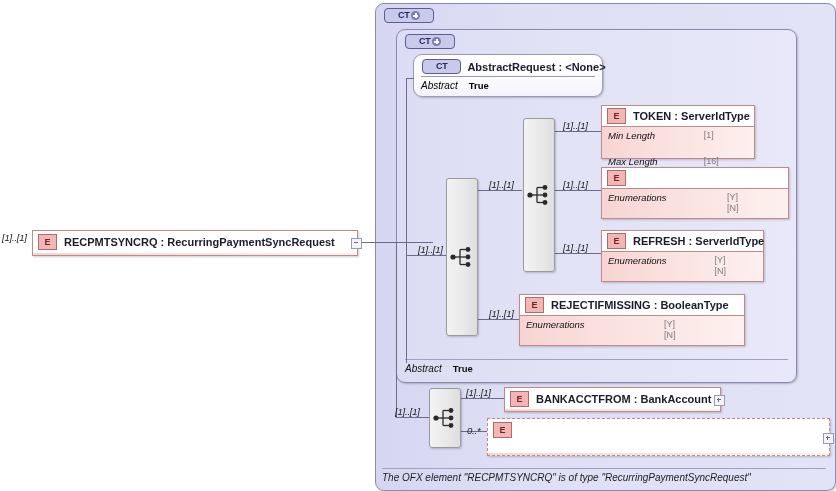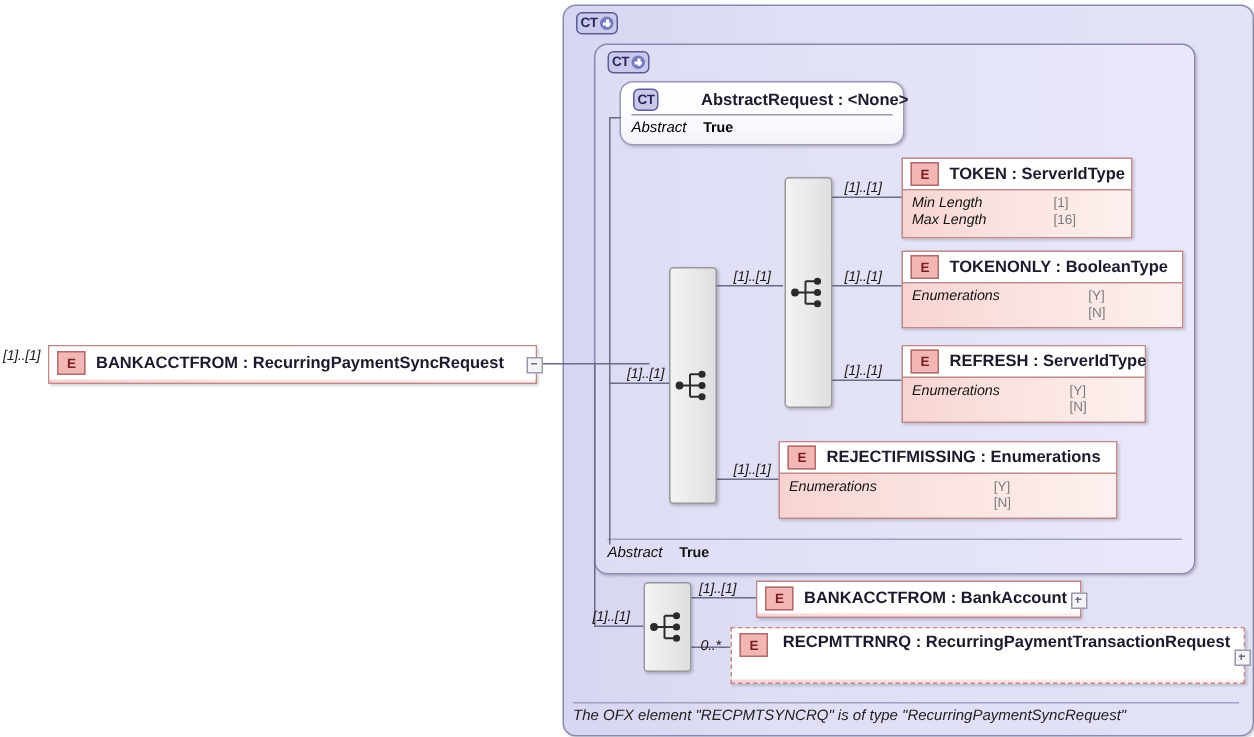--- a/index.html
+++ b/index.html
@@ -58,21 +58,21 @@
   }
 
   
   .ct-badge {
     display: inline-flex;
     align-items: center;
     gap: 2px;
     border: 1px solid #5b5b96;
     border-radius: 4px;
     background: #c9c9ec;
-    padding: 0px 2px;
+    padding: 0px 13px;
     height: 13px;
     line-height: 13px;
   }
   .ct-badge .ct-t {
     font-size: 9px;
     font-weight: bold;
     color: #27275c;
     letter-spacing: -0.3px;
   }
   .ct-badge .plus {
@@ -110,21 +110,21 @@
     border-radius: 9px;
     background: linear-gradient(to bottom, #ffffff 0%, #fbfbfe 60%, #f2f2fa 100%);
     box-shadow: 1px 1px 2px rgba(0,0,0,0.22);
   }
   .ct-card .hd {
     position: absolute;
     top: 4px; left: 8px;
     display: flex; align-items: center; gap: 6px;
     white-space: nowrap;
   }
-  .ct-card .hd .label { font-size: 11px; font-weight: bold; color: #1b1b2e; margin-left: 22px; }
+  .ct-card .hd .label { font-size: 11px; font-weight: bold; color: #1b1b2e; }
   .ct-card .row {
     position: absolute;
     left: 7px; right: 7px; top: 21px;
     border-top: 1px solid #9a9ab8;
     padding-top: 2px;
     white-space: nowrap;
   }
   .ct-card .row .k { font-style: italic; font-size: 10px; }
   .ct-card .row .v { font-size: 9.5px; font-weight: bold; margin-left: 8px; }
 
@@ -170,20 +170,21 @@
   }
   .facets {
     position: absolute;
     left: 6px; right: 4px;
     top: 22px;
     display: grid;
     grid-template-columns: auto auto;
     column-gap: 12px;
     row-gap: 0px;
     white-space: nowrap;
+    gap: 15px;
   }
   .facets .fk { font-style: italic; font-size: 9.5px; color: #111; line-height: 11px; }
   .facets .fv { font-size: 9px; color: #7a7a7a; line-height: 11px; }
   .facets .fvgroup { display: flex; flex-direction: column; }
 
   
   .pm {
     position: absolute;
     width: 9px; height: 9px;
     border: 1px solid #9a9ab0;
@@ -278,21 +279,21 @@
 
 <div class="vline" style="left:396px; top:242px; height:175px;"></div>
 <div class="hline" style="left:396px; top:417px; width:33px;"></div>
 <div class="hline" style="left:459px; top:398px; width:45px;"></div>
 <div class="hline" style="left:459px; top:431px; width:28px;"></div>
 
 <div class="card" style="left:2px; top:232px;">[1]..[1]</div>
 <div class="el-box" style="left:32px; top:230px; width:324px; height:24px;">
   <div class="el-hd noborder" style="height:22px;">
     <span class="e-badge">E</span>
-    <span class="el-name">BANKACCTFROM : RecurringPaymentSyncRequest</span>
+    <span class="el-name">RECPMTSYNCRQ : RecurringPaymentSyncRequest</span>
   </div>
   <div class="pm" style="right:-5px; top:7px;"></div>
 </div>
 
 <div class="seq-box" style="left:446px; top:178px; width:30px; height:156px;">
   <svg class="seq-ico" width="24" height="22" viewBox="0 0 24 22" style="left:3px; top:67px;">
     <circle cx="3" cy="11" r="2.6" fill="#2a2a2a"></circle>
     <line x1="5" y1="11" x2="10" y2="11" stroke="#2a2a2a" stroke-width="1.3"></line>
     <line x1="10" y1="3.5" x2="10" y2="18.5" stroke="#2a2a2a" stroke-width="1.3"></line>
     <line x1="10" y1="3.5" x2="16" y2="3.5" stroke="#2a2a2a" stroke-width="1.3"></line>
@@ -331,21 +332,20 @@
     <span class="fv">[1]</span>
     <span class="fk">Max Length</span>
     <span class="fv">[16]</span>
   </div>
 </div>
 
 <div class="card" style="left:563px; top:179px;">[1]..[1]</div>
 <div class="el-box" style="left:601px; top:167px; width:186px; height:50px;">
   <div class="el-hd" style="height:21px;">
     <span class="e-badge">E</span>
-    <span class="el-name">TOKENONLY : BooleanType</span>
   </div>
   <div class="facets" style="top:24px;">
     <span class="fk">Enumerations</span>
     <span class="fvgroup">
       <span class="fv">[Y]</span>
       <span class="fv">[N]</span>
     </span>
   </div>
 </div>
 
@@ -361,21 +361,21 @@
       <span class="fv">[Y]</span>
       <span class="fv">[N]</span>
     </span>
   </div>
 </div>
 
 <div class="card" style="left:489px; top:308px;">[1]..[1]</div>
 <div class="el-box" style="left:519px; top:294px; width:224px; height:50px;">
   <div class="el-hd" style="height:21px;">
     <span class="e-badge">E</span>
-    <span class="el-name">REJECTIFMISSING : Enumerations</span>
+    <span class="el-name">REJECTIFMISSING : BooleanType</span>
   </div>
   <div class="facets" style="top:24px;">
     <span class="fk">Enumerations</span>
     <span class="fvgroup">
       <span class="fv">[Y]</span>
       <span class="fv">[N]</span>
     </span>
   </div>
 </div>
 
@@ -400,18 +400,17 @@
     <span class="e-badge">E</span>
     <span class="el-name">BANKACCTFROM : BankAccount</span>
   </div>
   <div class="pm plus" style="right:-5px; top:7px;"></div>
 </div>
 
 <div class="card" style="left:467px; top:425px;">0..*</div>
 <div class="el-box dashed" style="left:487px; top:418px; width:341px; height:36px;">
   <div class="el-hd noborder" style="height:34px; align-items:flex-start; padding-top:3px;">
     <span class="e-badge">E</span>
-    <span class="el-name wrap" style="flex:1;">RECPMTTRNRQ : RecurringPaymentTransactionRequest</span>
   </div>
   <div class="pm plus" style="right:-5px; top:14px;"></div>
 </div>
 
 <div class="note" style="left:382px; top:468px; width:444px;">The OFX element "RECPMTSYNCRQ" is of type "RecurringPaymentSyncRequest"</div>
 
 </body></html>

